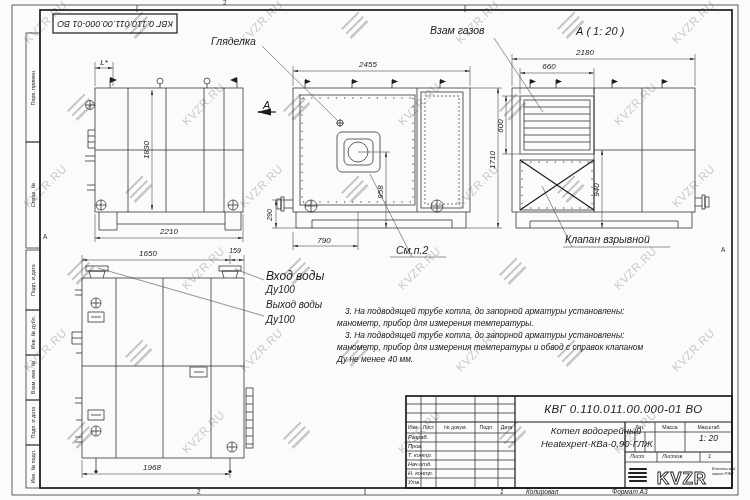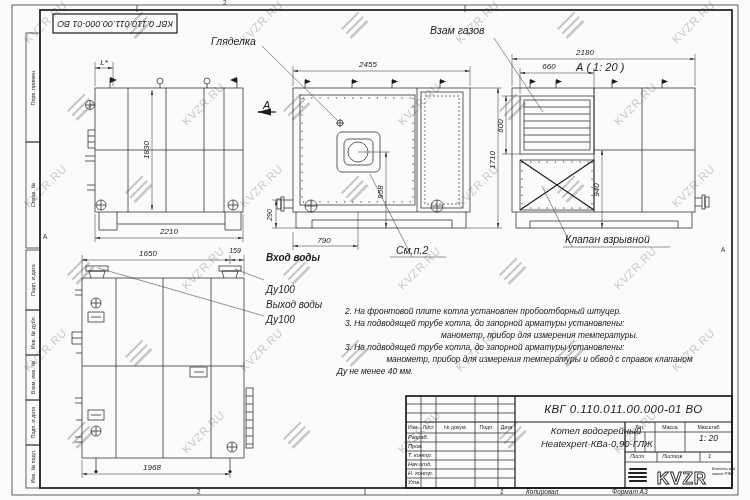--- a/index.html
+++ b/index.html
@@ -26,21 +26,21 @@
   
   .tx{position:absolute;z-index:2;font-style:italic;white-space:nowrap;}
   .lbl{font-size:10.5px;}
   .stamp180{left:53px;top:14px;width:124px;height:19px;line-height:19px;
             text-align:center;transform:rotate(180deg);font-size:9px;}
   .sidelab{font-size:5.4px;line-height:14px;text-align:center;height:14px;
            transform:rotate(-90deg);transform-origin:0 0;font-style:normal;color:#333;}
   .zone{font-size:6.5px;font-style:normal;color:#333;}
   .notes{left:337px;top:306px;width:405px;font-size:8.4px;line-height:11.9px;color:#151515;}
   .notes div{white-space:nowrap;}
-  .ni0{margin-left:8px;}.ni1{margin-left:0;text-align:center;}.ni2{margin-left:0;}
+  .ni0{margin-left:8px;}.ni1{margin-left:0;}.ni2{margin-left:0;}
   .tb{font-style:normal;color:#222;}
   .tb-doc{left:515px;top:398px;width:217px;height:22px;line-height:22px;text-align:center;
           font-size:11.5px;font-style:italic;letter-spacing:.4px;}
   .tb-name{left:541px;top:424px;width:110px;text-align:center;font-size:9.5px;
            font-style:italic;line-height:13px;}
   .tb-h{font-size:5.2px;font-style:normal;text-align:center;line-height:10px;}
   .tb-r{font-size:5.6px;font-style:italic;line-height:9px;}
   .tb-scale{left:685px;top:433px;width:47px;text-align:center;font-size:8.5px;}
   .tb-sheetrow{font-size:5.6px;font-style:italic;}
   .company{font-size:4.3px;line-height:5.2px;font-style:italic;}
@@ -277,31 +277,30 @@
   <div class="tx sidelab" style="left:26px;top:445px;width:45px;">Подп. и дата</div>
   <div class="tx sidelab" style="left:26px;top:488px;width:43px;">Инв. № подл.</div>
 
   <div class="tx zone" style="left:223px;top:-1px;">2</div>
   <div class="tx zone" style="left:43px;top:233px;">А</div>
   <div class="tx zone" style="left:721px;top:246px;">А</div>
   <div class="tx zone" style="left:197px;top:488px;">2</div>
 
   <div class="tx lbl" style="left:211px;top:35px;">Гляделка</div>
   <div class="tx lbl" style="left:430px;top:24px;">Взам газов</div>
-  <div class="tx lbl" style="left:576px;top:25px;font-size:11px;margin-top:36px;">А ( 1: 20 )</div>
+  <div class="tx lbl" style="left:576px;top:25px;font-size:11px;">А ( 1: 20 )</div>
   <div class="tx lbl" style="left:263px;top:99px;font-size:11px;">А</div>
   <div class="tx lbl" style="left:396px;top:244px;">См.п.2</div>
   <div class="tx lbl" style="left:565px;top:233px;">Клапан взрывной</div>
-  <div class="tx lbl" style="left:266px;top:252px;font-size:10px;font-weight:bold;">Вход воды</div>
+  <div class="tx lbl" style="left:266px;top:269px;font-size:12px;">Вход воды</div>
   <div class="tx lbl" style="left:266px;top:284px;font-size:10px;">Ду100</div>
   <div class="tx lbl" style="left:266px;top:299px;font-size:10px;">Выход воды</div>
   <div class="tx lbl" style="left:266px;top:314px;font-size:10px;">Ду100</div>
 
   <div class="tx notes">
-    <div class="ni0">2. На фронтовой плите котла установлен пробоотборный штуцер.</div>
     <div class="ni0">3. На подводящей трубе котла, до запорной арматуры установлены:</div>
     <div class="ni1">манометр, прибор для измерения температуры.</div>
     <div class="ni0">3. На подводящей трубе котла, до запорной арматуры установлены:</div>
     <div class="ni1">манометр, прибор для измерения температуры и обвод с справок клапаном</div>
     <div class="ni2">Ду не менее 40 мм.</div>
   </div>
 
   <div class="tx tb-doc">КВГ 0.110.011.00.000-01 ВО</div>
   <div class="tx tb-name">
     <div>Котел водогрейный</div>

